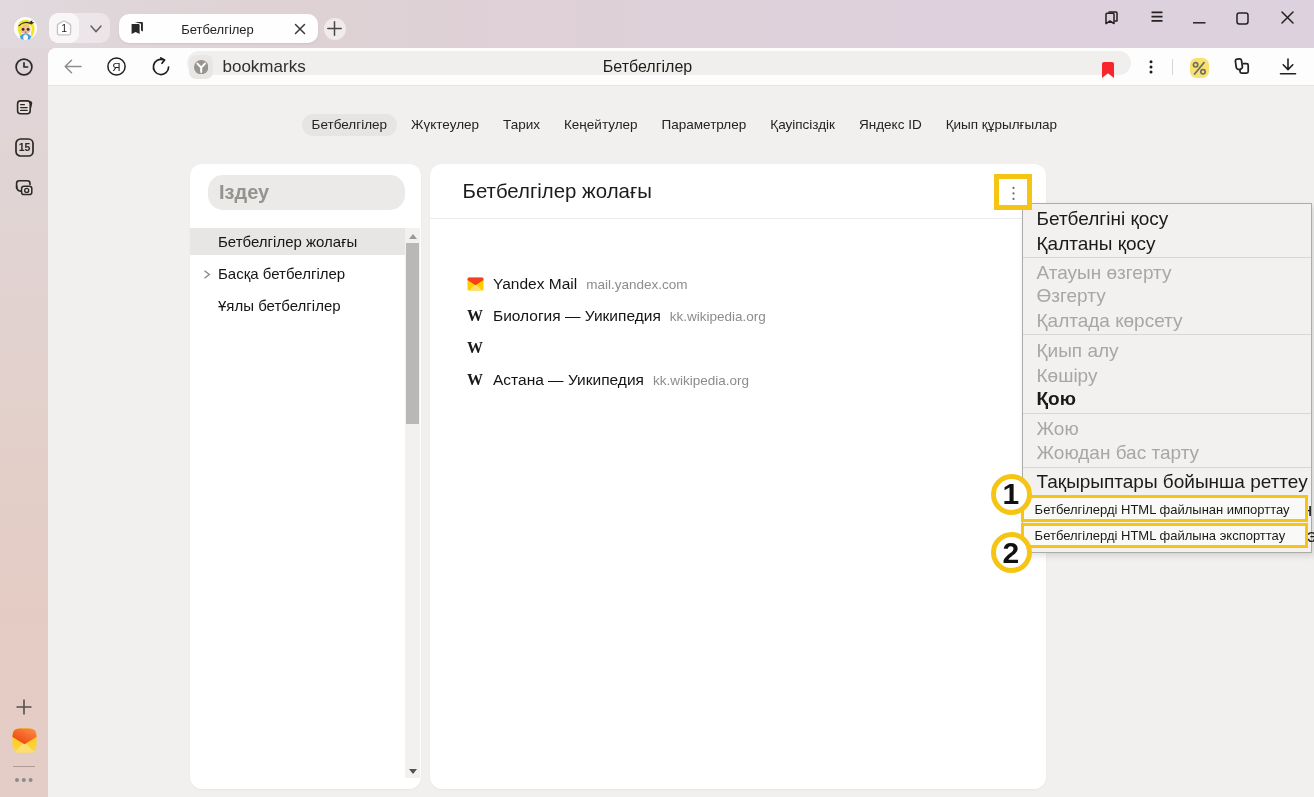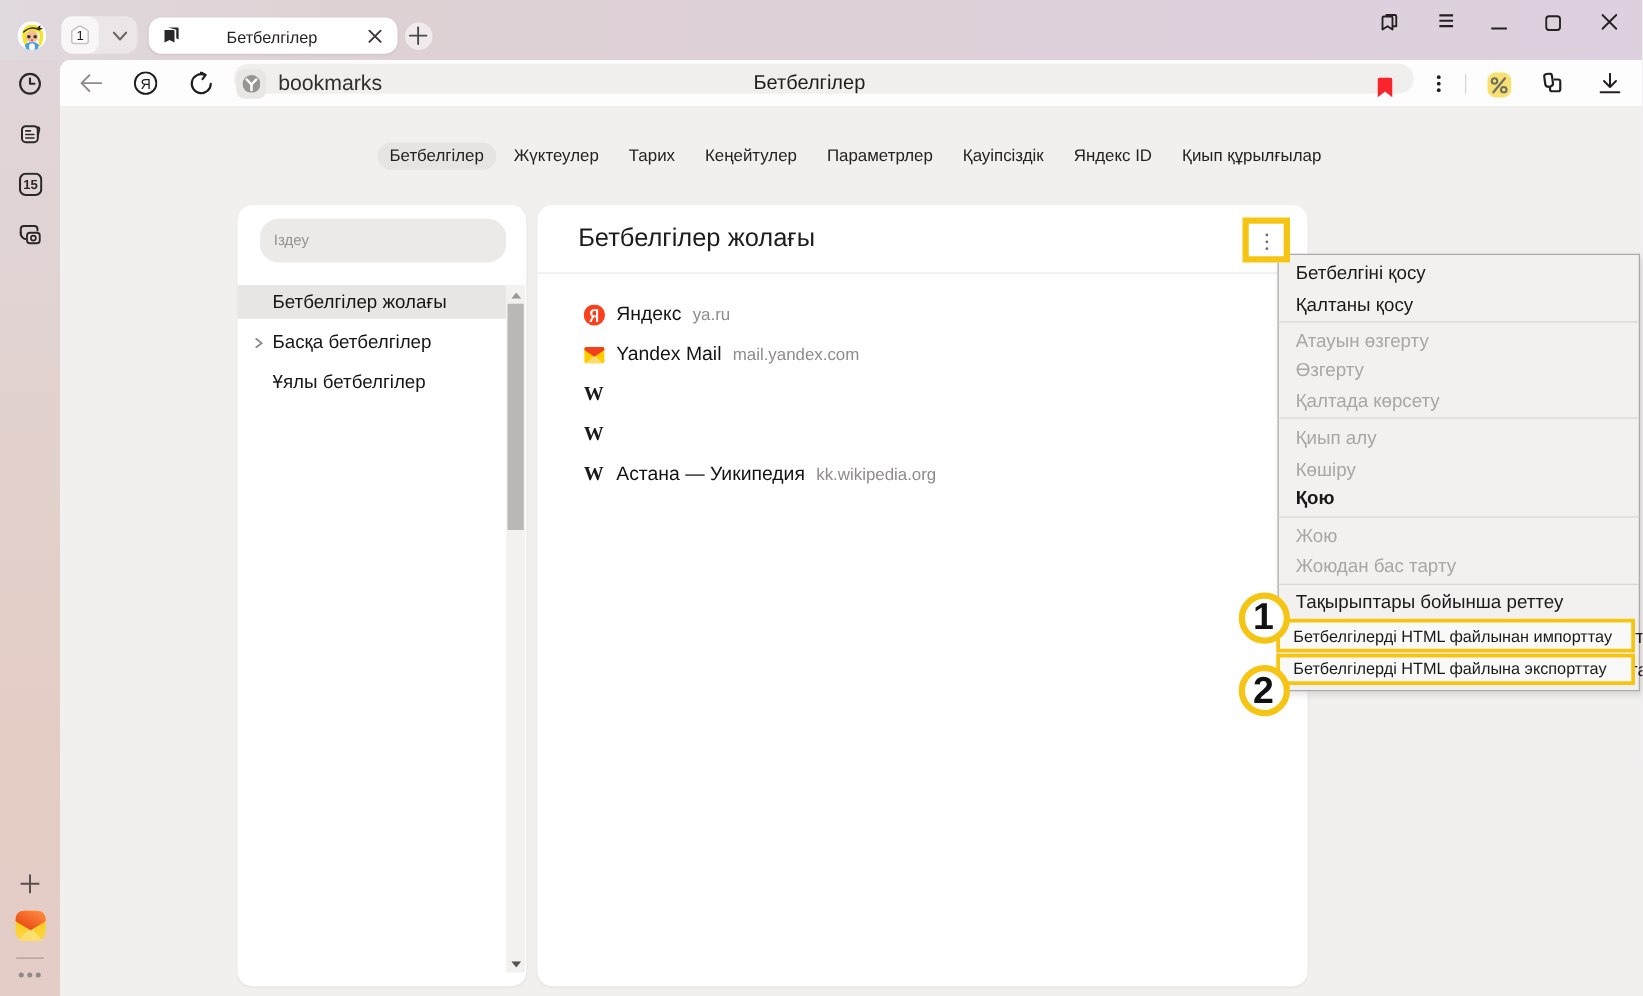--- a/index.html
+++ b/index.html
@@ -25,39 +25,39 @@
   
   .nav { position:absolute; left:301.6px; top:113.9px; height:22.3px; display:flex; gap:4px; align-items:center;
     font-size:13.5px; color:#25231f; white-space:nowrap; z-index:2; }
   .nav span { padding:0 10px; line-height:22px; }
   .nav .sel { background:#e6e5e3; border-radius:11.2px; }
   .card { position:absolute; background:#ffffff; border-radius:12px; box-shadow:0 1px 2px rgba(60,50,40,0.05); }
   #leftcard { left:190px; top:164px; width:231px; height:625px; }
   #maincard { left:430px; top:164px; width:616px; height:625px; }
   
   .search { position:absolute; left:18px; top:10.5px; width:197px; height:35px; border-radius:15px; background:#eceae8; }
-  .search span { position:absolute; left:11px; top:0; line-height:35px; font-size:12px; color:#95928f; }
+  .search span { position:absolute; left:11px; top:0; line-height:35px; font-size:20px; color:#95928f;font-weight:bold; }
   .trow { position:absolute; left:0; width:214.9px; height:32.3px; line-height:32.3px; font-size:15px; color:#161616; }
   .trow .lbl { margin-left:28px; }
   .trow.sel { height:27.4px; line-height:27.4px; background:#e8e6e4; }
   .sbar { position:absolute; left:214.9px; top:63.6px; width:15.6px; height:550px; background:#f2f1ef; }
   .sthumb { position:absolute; left:1.6px; top:15.8px; width:13px; height:180.6px; background:#bab8b6; }
   
   .mhead { position:absolute; left:32.5px; top:16px; font-size:20.4px; color:#1c1c1c; }
   .mdiv { position:absolute; left:0; top:53.6px; width:616px; height:1px; background:#eceae8; }
   .brow { position:absolute; left:0; width:616px; height:31.9px; }
   .brow .ic { position:absolute; left:37px; top:50%; transform:translateY(-50%); width:17px; height:17px; }
   .brow .t { position:absolute; left:63px; top:50%; transform:translateY(-50%); font-size:15.5px; color:#141414; white-space:nowrap; }
   .brow .u { font-size:13.5px; color:#8e8c8a; margin-left:9px; }
   .wico { font-family:"Liberation Serif", serif; font-weight:bold; font-size:16px; color:#181818;
     position:absolute; left:37px; top:50%; transform:translateY(-50%); }
   
   .menu { position:absolute; left:1021.5px; top:202.5px; width:290px; height:350.5px;
     background:#f2f1ef; border:1px solid #adaba9; box-shadow:2px 3px 6px rgba(0,0,0,0.12); }
-  .mi { position:absolute; left:14px; transform:translateY(-50%); font-size:15px; color:#1a1a1a; white-space:nowrap; }
+  .mi { position:absolute; left:14px; transform:translateY(-50%); font-size:19px; color:#1a1a1a; white-space:nowrap; }
   .mi.dis { color:#a9a7a5; }
   .msep { position:absolute; left:0; width:288px; height:1px; background:#d9d7d5; }
   
   .ybox { position:absolute; border-style:solid; border-color:#f6c514; }
   .ycirc { position:absolute; width:41px; height:41px; border-radius:50%; border:5.5px solid #f6c514;
     background:#ffffff; text-align:center; font-weight:bold; color:#111; font-size:30px; line-height:30px; }
 </style>
 </head>
 <body>
 <div class="stage">
@@ -257,37 +257,31 @@
       </svg>
       <div class="sthumb"></div>
       <svg class="abs" style="left:4px;top:541px;" width="8" height="5" viewBox="0 0 8 5">
         <path d="M0 0 L8 0 L4 5 Z" fill="#55524f"></path>
       </svg>
     </div>
   </div>
   <div class="card" id="maincard">
     <div class="mhead">Бетбелгілер жолағы</div>
     <div class="mdiv"></div>
-    <div class="brow" style="top:72px;">
-      <svg class="ic" width="17" height="17" viewBox="0 0 17 17">
-        <circle cx="8.5" cy="8.5" r="8.5" fill="#fc3f1d"></circle>
-        <path d="M9.8 14 L9.8 10.2 L8.1 10.2 L6.2 14 L4.4 14 L6.5 9.9 Q5 9.1 5 7 Q5 3.8 8.4 3.8 L11.5 3.8 L11.5 14 Z M9.8 5.2 L8.6 5.2 Q6.8 5.2 6.8 7 Q6.8 8.9 8.6 8.9 L9.8 8.9 Z" fill="#ffffff"></path>
-      </svg>
-      <span class="t">Яндекс<span class="u">ya.ru</span></span>
-    </div>
     <div class="brow" style="top:103.9px;">
       <svg class="ic" width="17" height="17" viewBox="0 0 17 17" style="margin-top:0.5px;">
         <rect x="0.5" y="2" width="16" height="13" rx="1.5" fill="#ffcc00"></rect>
         <path d="M2 15 L8.5 8.5 L15 15 Z" fill="#fddf6d"></path>
         <path d="M0.5 3.5 Q0.5 2 2 2 L15 2 Q16.5 2 16.5 3.5 L16.5 4.4 L8.5 9.8 L0.5 4.4 Z" fill="#f43f1e"></path>
       </svg>
       <span class="t">Yandex Mail<span class="u">mail.yandex.com</span></span>
     </div>
     <div class="brow" style="top:135.8px;">
       <span class="wico">W</span>
+      <span class="t">Биология — Уикипедия<span class="u">kk.wikipedia.org</span></span>
     </div>
     <div class="brow" style="top:167.7px;">
       <span class="wico">W</span>
     </div>
     <div class="brow" style="top:199.6px;">
       <span class="wico">W</span>
       <span class="t">Астана — Уикипедия<span class="u">kk.wikipedia.org</span></span>
     </div>
   </div>
 

